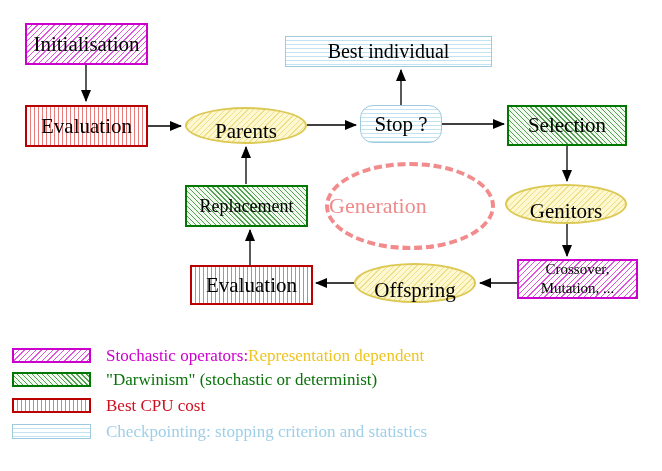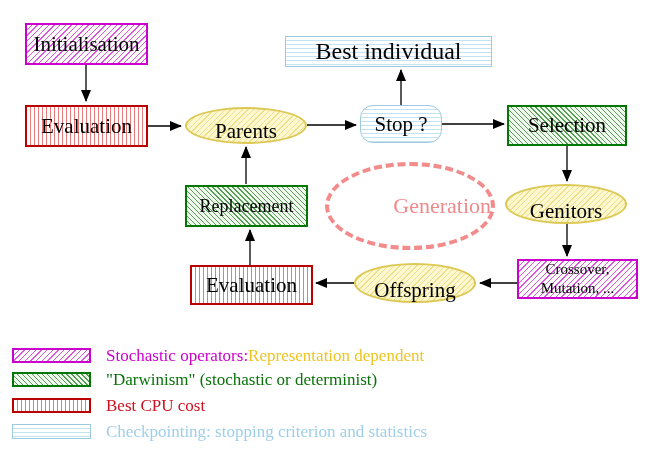--- a/index.html
+++ b/index.html
@@ -27,21 +27,21 @@
     background:repeating-linear-gradient(180deg,#ffffff 0px,#ffffff 3px,#c2e4f2 3px,#c2e4f2 4px);
     border:1px solid #9fcadd;
   }
   .ellipse-yellow{
     background:repeating-linear-gradient(135deg,#fdf8cf 0px,#fdf8cf 3px,#efdf8a 3px,#efdf8a 4px);
     border:2px solid #dcc855;border-radius:50%;align-items:flex-end;
   }
   .rounded{border-radius:13px;}
   .generation{
     position:absolute;border:4px dashed #f28c8c;border-radius:50%;
-    display:flex;align-items:center;justify-content:flex-end;
+    display:flex;align-items:center;justify-content:flex-start;
     color:#ef8a8a;font-size:22px;box-sizing:border-box;
   }
   .two-line{flex-direction:column;font-size:15px;line-height:1.25;}
   #arrows{position:absolute;left:0;top:0;pointer-events:none;}
   .legend-row{
     position:absolute;left:12px;display:flex;align-items:center;height:17px;
   }
   .swatch{width:79px;height:15px;box-sizing:border-box;display:inline-block;flex:0 0 auto;}
   .legend-text{font-size:17px;margin-left:15px;white-space:nowrap;}
   .legend-text2{font-size:17px;white-space:nowrap;}
@@ -82,21 +82,21 @@
   </div>
 
   <div class="node vstripe-red" style="left:25px;top:105px;width:123px;height:42px">
     <span>Evaluation</span>
   </div>
 
   <div class="node ellipse-yellow" style="left:185px;top:107px;width:122px;height:37px">
     <span>Parents</span>
   </div>
 
-  <div class="node hstripe-cyan" style="left:285px;top:36px;width:207px;height:31px;font-size:24px">
+  <div class="node hstripe-cyan" style="left:285px;top:36px;width:207px;height:31px;font-size:20px">
     <span>Best individual</span>
   </div>
 
   <div class="node hstripe-cyan rounded" style="left:360px;top:105px;width:82px;height:38px">
     <span>Stop ?</span>
   </div>
 
   <div class="node hatch-green" style="left:507px;top:105px;width:120px;height:41px">
     <span>Selection</span>
   </div>

